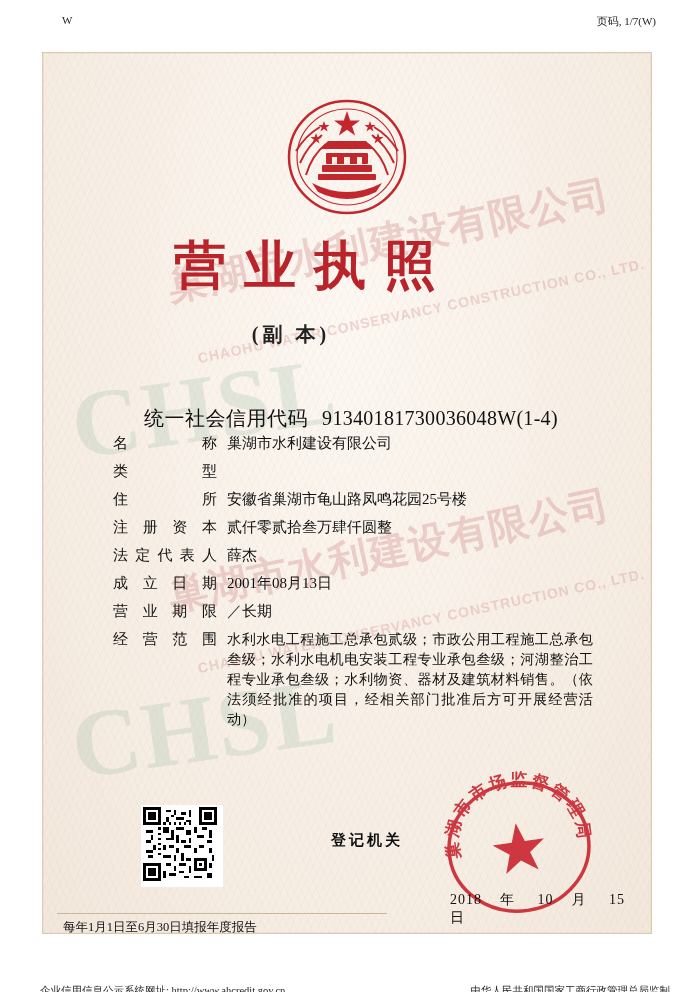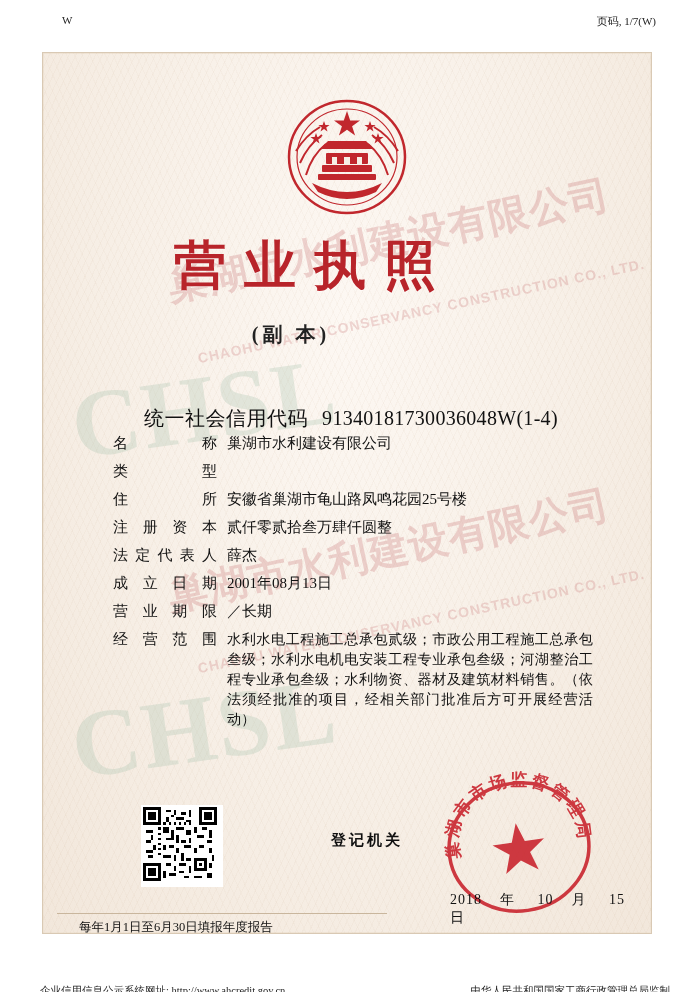--- a/index.html
+++ b/index.html
@@ -253,21 +253,21 @@
     position: absolute;
     left: 400px;
     top: 718px;
     width: 152px;
     height: 152px;
     opacity: 0.88;
   }
 
   .annual-note {
     position: absolute;
-    left: 36px;
+    left: 20px;
     top: 866px;
     font-size: 12.5px;
     color: #111;
   }
   .annual-line {
     position: absolute;
     left: 14px;
     top: 860px;
     width: 330px;
     border-top: 1px solid #c9b69d;

